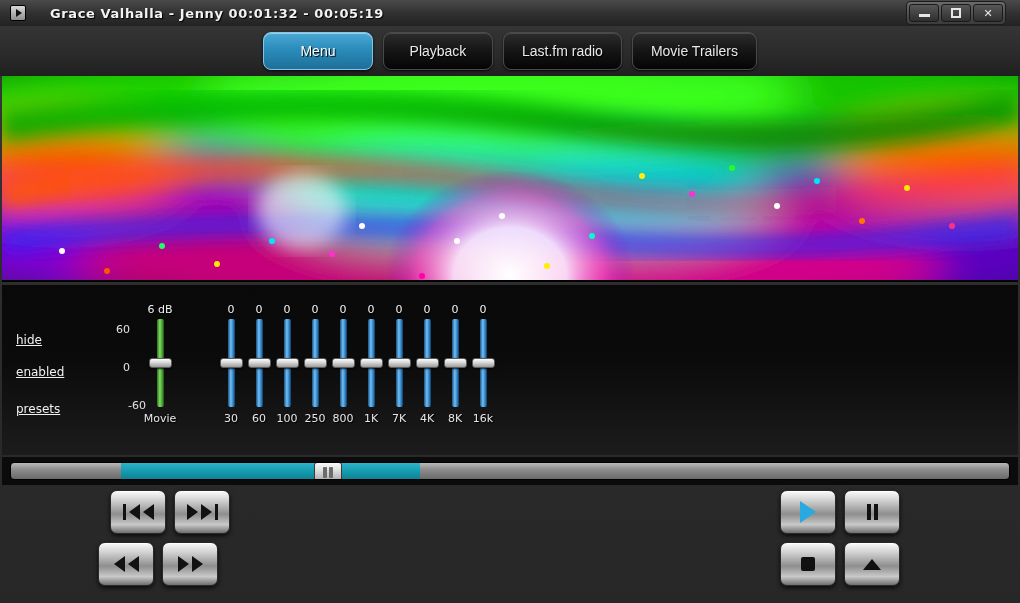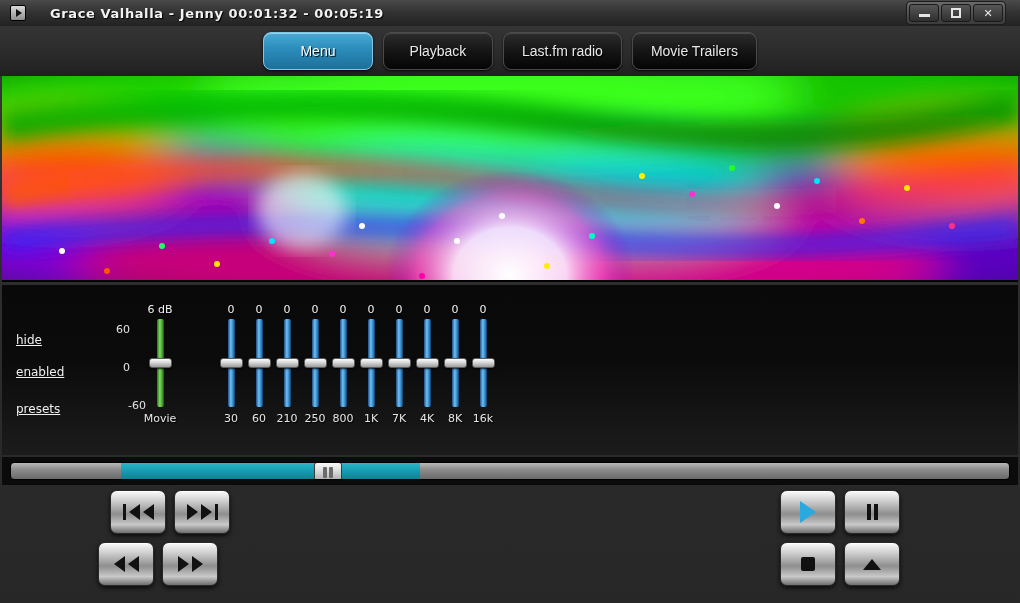--- a/index.html
+++ b/index.html
@@ -282,21 +282,21 @@
       <div class="track blue">
           <div class="thumb" style="top:39px;"></div>
         </div>
       <div class="lbl">60</div>
     </div>
     <div class="slider" style="left:268px; top:18px;">
       <div class="val">0</div>
       <div class="track blue">
           <div class="thumb" style="top:39px;"></div>
         </div>
-      <div class="lbl">210</div>
+      <div class="lbl">100</div>
     </div>
     <div class="slider" style="left:296px; top:18px;">
       <div class="val">0</div>
       <div class="track blue">
           <div class="thumb" style="top:39px;"></div>
         </div>
       <div class="lbl">250</div>
     </div>
     <div class="slider" style="left:324px; top:18px;">
       <div class="val">0</div>

